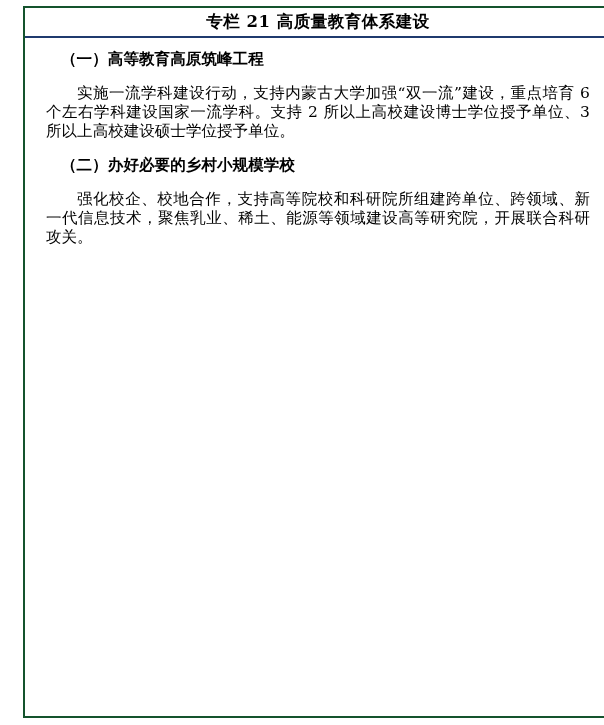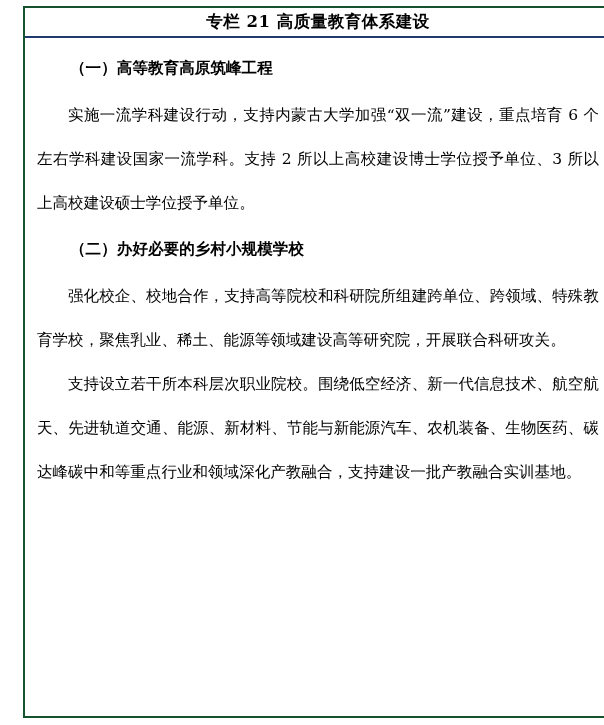--- a/index.html
+++ b/index.html
@@ -48,30 +48,30 @@
   .content {
     padding: 6px 12px 0 12px;
     box-sizing: border-box;
   }
   .heading {
     font-family: "DejaVu Sans", "Liberation Sans", sans-serif;
     font-weight: bold;
     font-size: 15.5px;
     line-height: 31px;
     text-indent: 24px;
-    margin: 9px;
+    margin: 0;
     white-space: nowrap;
     letter-spacing: 0.1px;
   }
   .para {
     font-family: "DejaVu Serif", "Liberation Serif", serif;
     font-size: 15.5px;
-    line-height: 44px;
+    line-height: 19px;
     text-indent: 31px;
-    margin: 0;
+    margin: 9px;
     text-align: justify;
     text-justify: inter-ideograph;
     letter-spacing: 0.05px;
   }
 </style>
 </head>
 <body>
 
 <div class="page">
   <div class="box">
@@ -79,21 +79,20 @@
     <div class="title-bar">
       <span class="title-text">专栏 21   高质量教育体系建设</span>
     </div>
 
     <div class="content">
 
       <p class="heading">（一）高等教育高原筑峰工程</p>
       <p class="para">实施一流学科建设行动，支持内蒙古大学加强“双一流”建设，重点培育 6 个左右学科建设国家一流学科。支持 2 所以上高校建设博士学位授予单位、3 所以上高校建设硕士学位授予单位。</p>
 
       <p class="heading">（二）办好必要的乡村小规模学校</p>
-      <p class="para">强化校企、校地合作，支持高等院校和科研院所组建跨单位、跨领域、特殊教育学校，聚焦乳业、稀土、能源等领域建设高等研究院，开展联合科研攻关。</p>
+      <p class="para">强化校企、校地合作，支持高等院校和科研院所组建跨单位、跨领域、新一代信息技术，聚焦乳业、稀土、能源等领域建设高等研究院，开展联合科研攻关。</p>
 
-      <p class="para">支持设立若干所本科层次职业院校。围绕低空经济、新一代信息技术、航空航天、先进轨道交通、能源、新材料、节能与新能源汽车、农机装备、生物医药、碳达峰碳中和等重点行业和领域深化产教融合，支持建设一批产教融合实训基地。</p>
 
 
 
     </div>
   </div>
 </div>
 
 </body></html>

